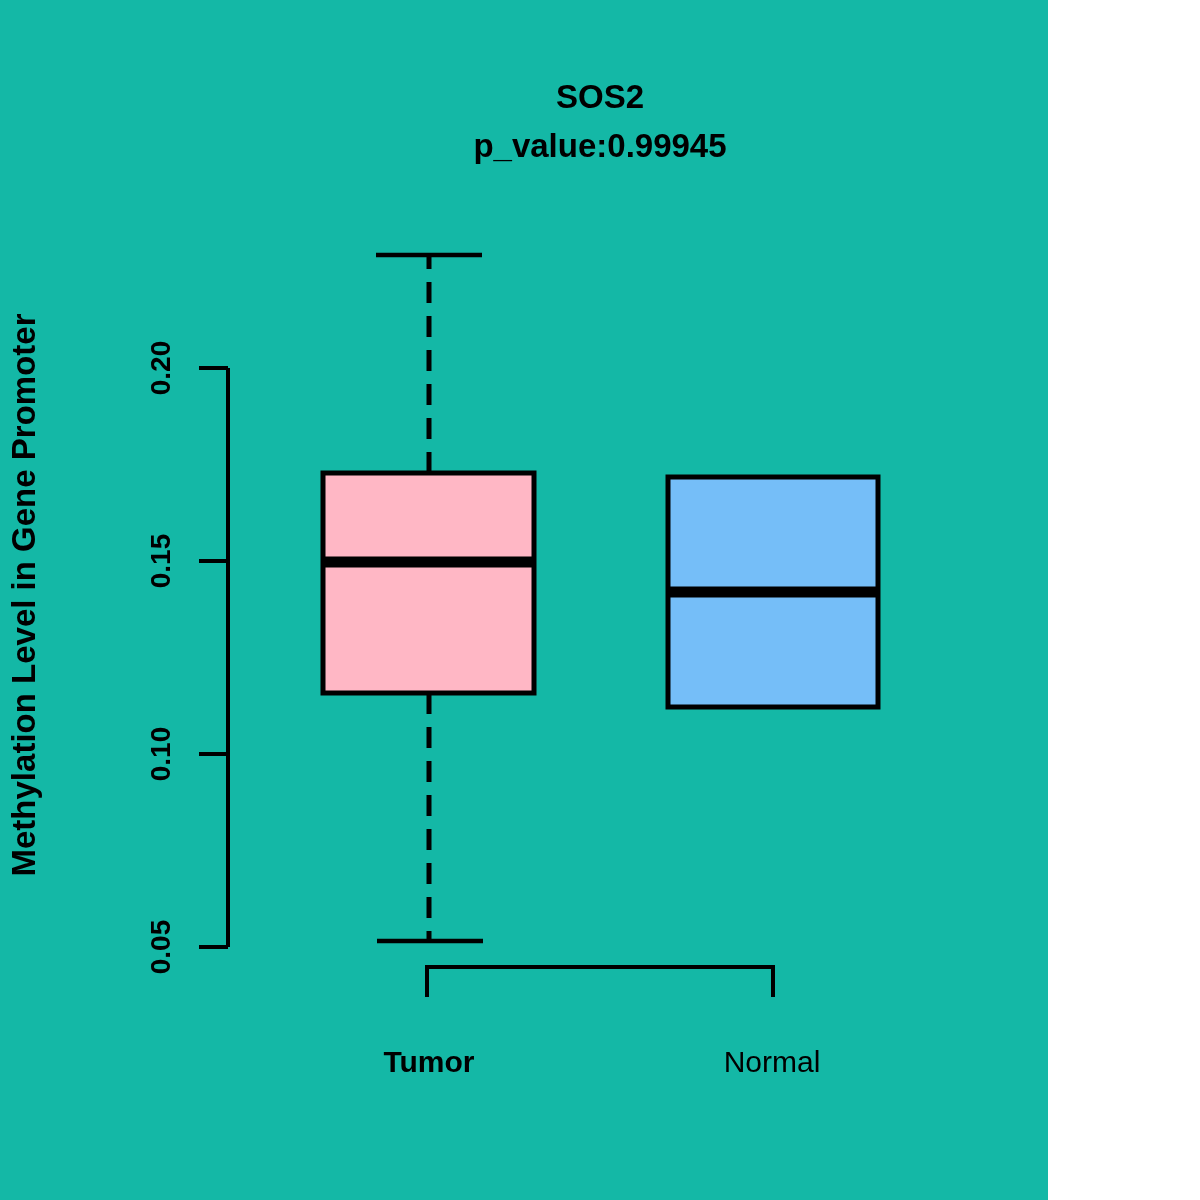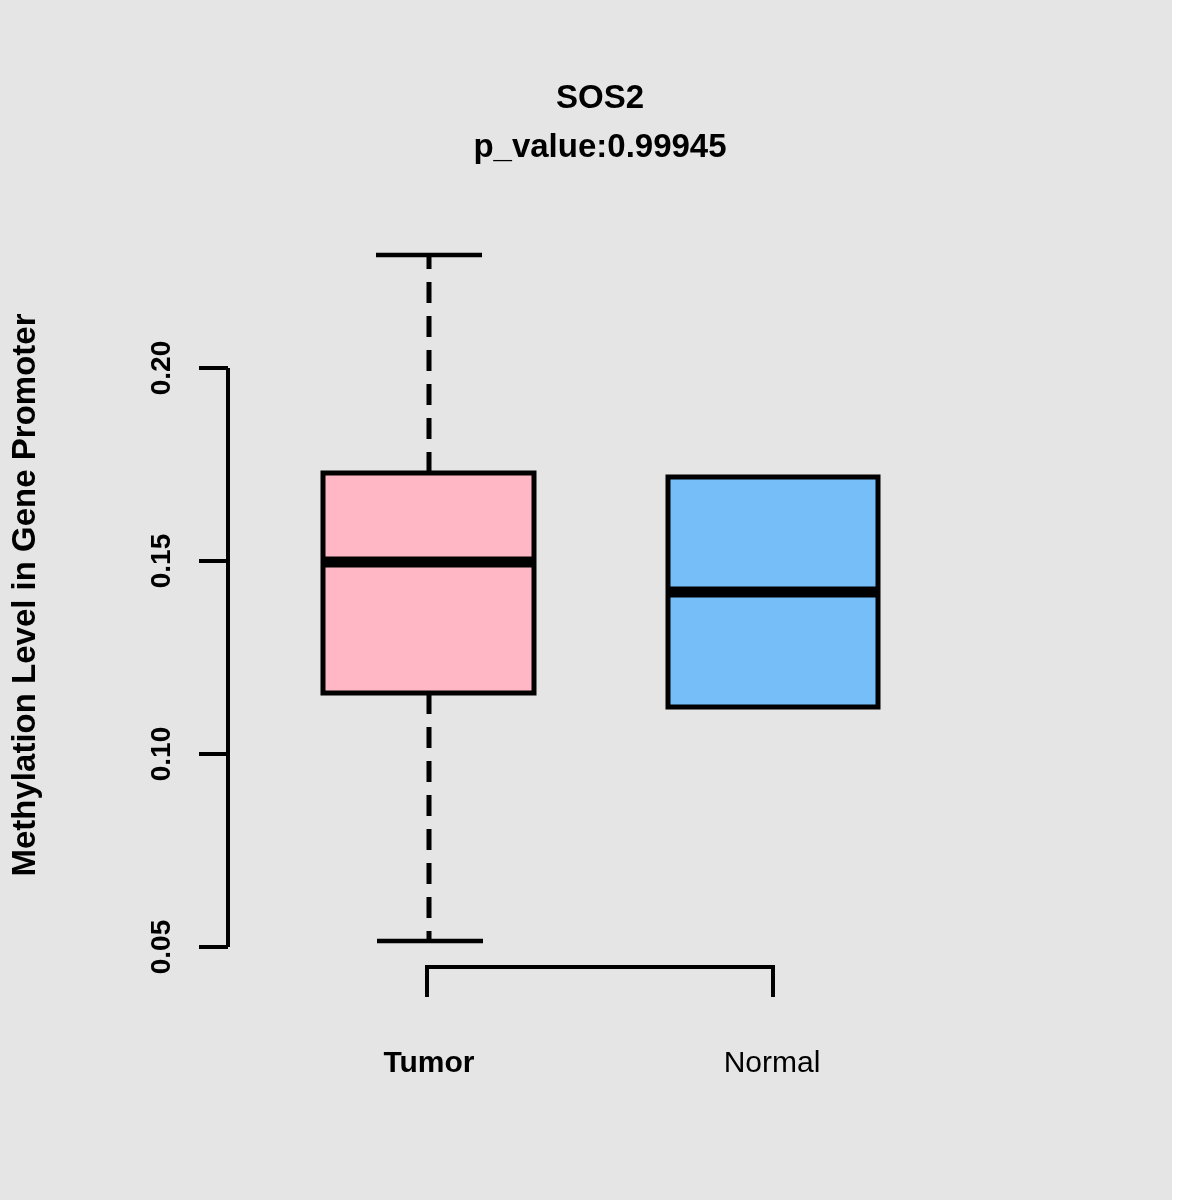--- a/index.html
+++ b/index.html
@@ -8,23 +8,23 @@
     background: #ffffff;
   }
   body {
     width: 1200px;
     height: 1200px;
     font-family: "Liberation Sans", sans-serif;
     overflow: hidden;
   }
   #plot {
     position: relative;
-    width: 1172px;
+    width: 1048px;
     height: 1200px;
-    background: #e5e5e5;
+    background: #14b8a6;
   }
   svg.canvas {
     position: absolute;
     left: 0;
     top: 0;
     width: 1200px;
     height: 1200px;
     display: block;
   }
   text {

